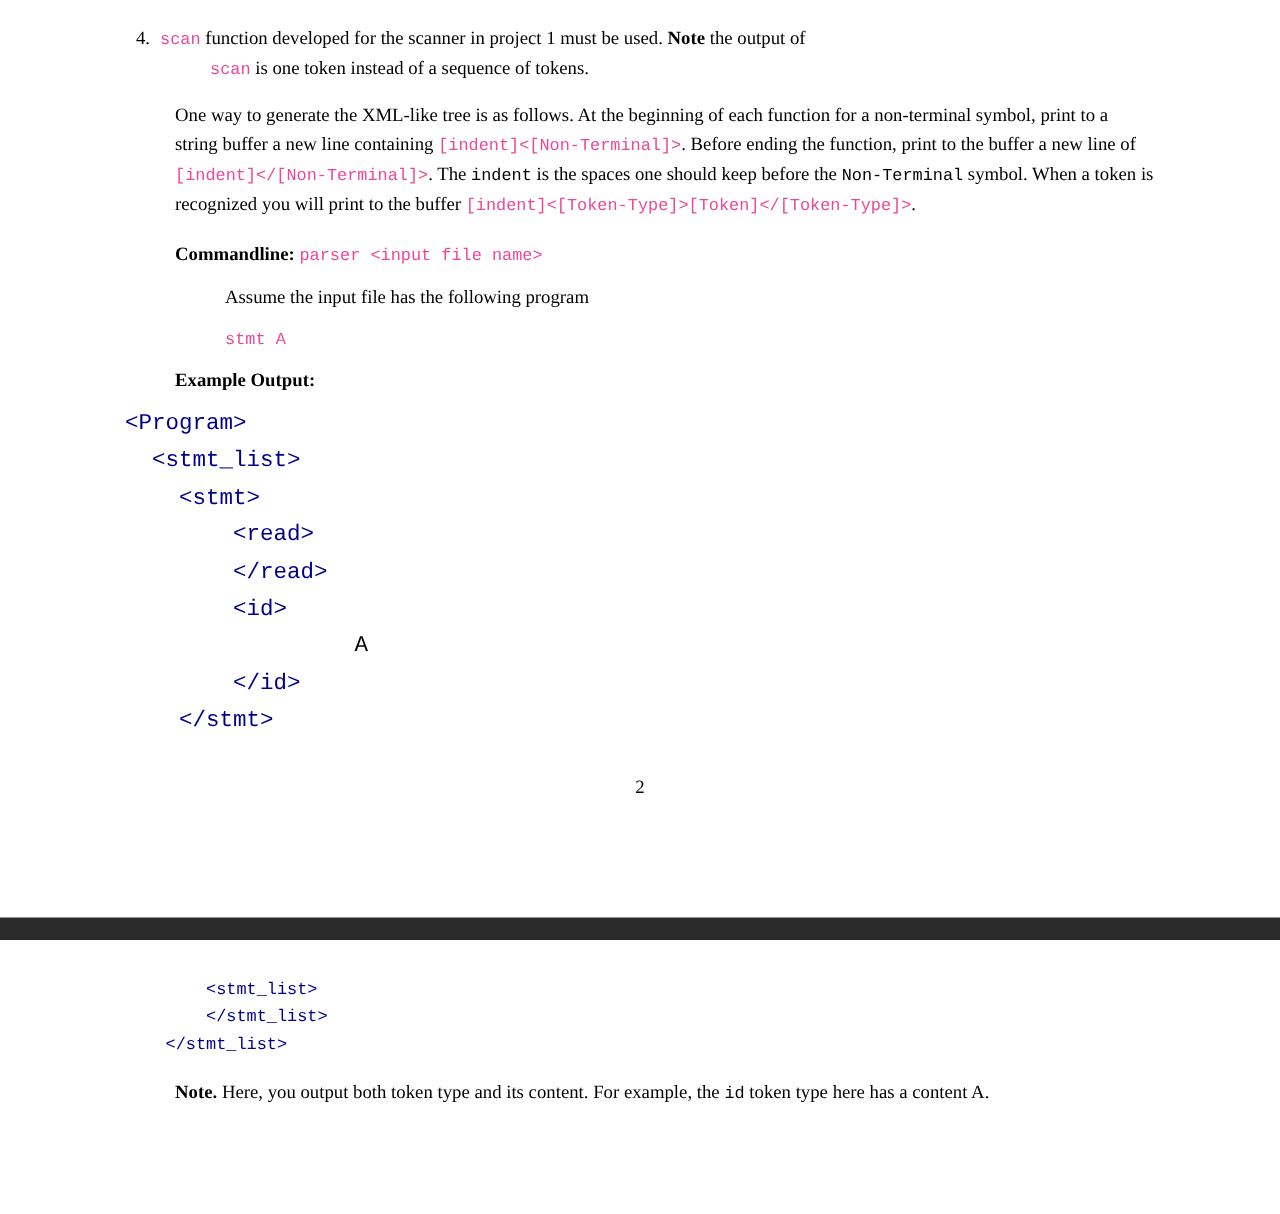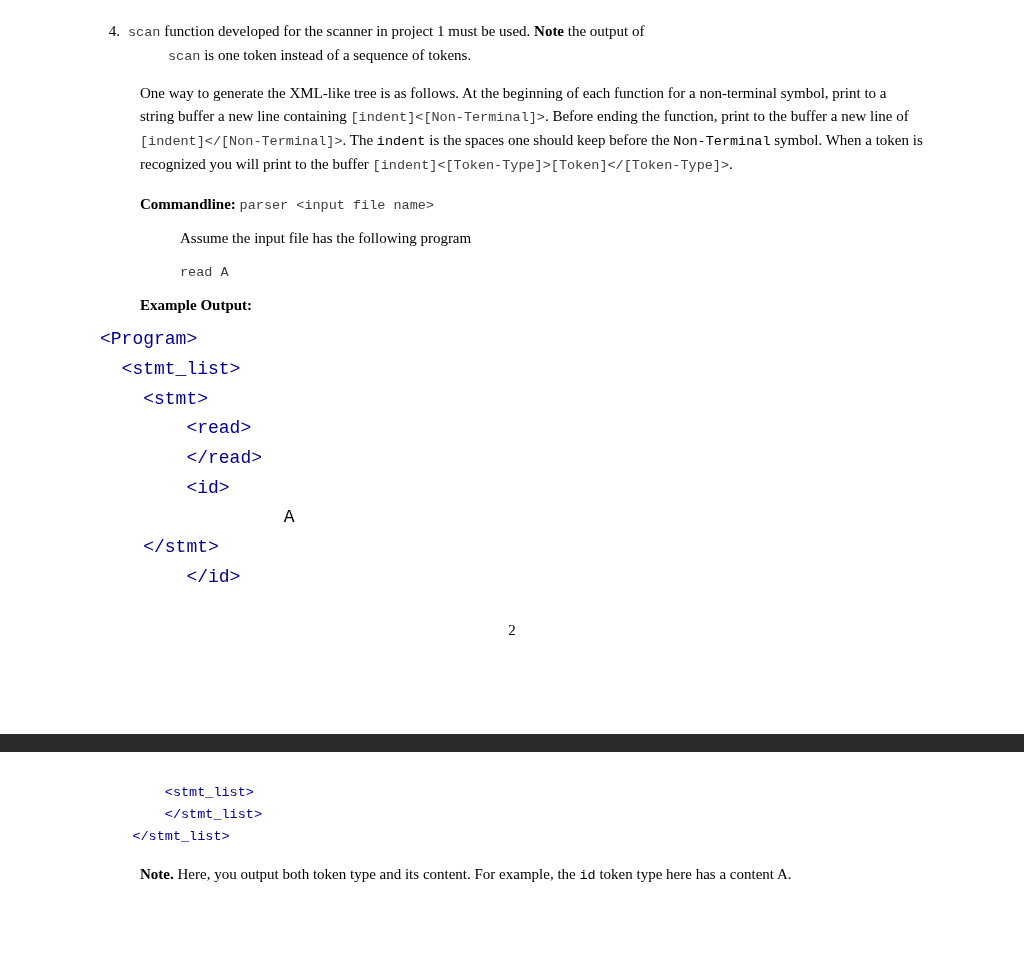--- a/index.html
+++ b/index.html
@@ -61,21 +61,21 @@
     p {
       line-height: 1.55;
       margin-bottom: 10px;
     }
 
     .indent-1 {
       margin-left: 40px;
     }
 
     .code-blue {
-      color: #404040;
+      color: #ec4899;
       font-family: "Courier New", Courier, monospace;
       font-size: 13.5px;
     }
 
     .inline-code {
       font-family: "Courier New", Courier, monospace;
       font-size: 13.5px;
     }
 
     .commandline-section {
@@ -151,35 +151,35 @@
     </p>
 
     <div class="commandline-section indent-1">
       <p>
         <span class="commandline-label">Commandline:</span>
         <span> </span>
         <span class="inline-code code-blue">parser &lt;input file name&gt;</span>
       </p>
       <p class="indent-1">Assume the input file has the following program</p>
       <p class="indent-1">
-        <span class="inline-code code-blue">read A</span>
+        <span class="inline-code code-blue">stmt A</span>
       </p>
       <p class="example-output-label">Example Output:</p>
     </div>
 
     <div class="code-block">
       <div>&lt;Program&gt;</div>
       <div>&nbsp;&nbsp;&lt;stmt_list&gt;</div>
       <div>&nbsp;&nbsp;&nbsp;&nbsp;&lt;stmt&gt;</div>
       <div>&nbsp;&nbsp;&nbsp;&nbsp;&nbsp;&nbsp;&nbsp;&nbsp;&lt;read&gt;</div>
       <div>&nbsp;&nbsp;&nbsp;&nbsp;&nbsp;&nbsp;&nbsp;&nbsp;&lt;/read&gt;</div>
       <div>&nbsp;&nbsp;&nbsp;&nbsp;&nbsp;&nbsp;&nbsp;&nbsp;&lt;id&gt;</div>
       <div>&nbsp;&nbsp;&nbsp;&nbsp;&nbsp;&nbsp;&nbsp;&nbsp;&nbsp;&nbsp;&nbsp;&nbsp;&nbsp;&nbsp;&nbsp;&nbsp;&nbsp;<span class="black-text" style="color:#000;">A</span></div>
+      <div>&nbsp;&nbsp;&nbsp;&nbsp;&nbsp;&nbsp;&nbsp;&nbsp;&lt;/id&gt;</div>
       <div>&nbsp;&nbsp;&nbsp;&nbsp;&lt;/stmt&gt;</div>
-      <div>&nbsp;&nbsp;&nbsp;&nbsp;&nbsp;&nbsp;&nbsp;&nbsp;&lt;/id&gt;</div>
     </div>
 
     <div class="page-number">
       <span>2</span>
     </div>
 
   </div>
 
   <div class="divider"></div>
 

